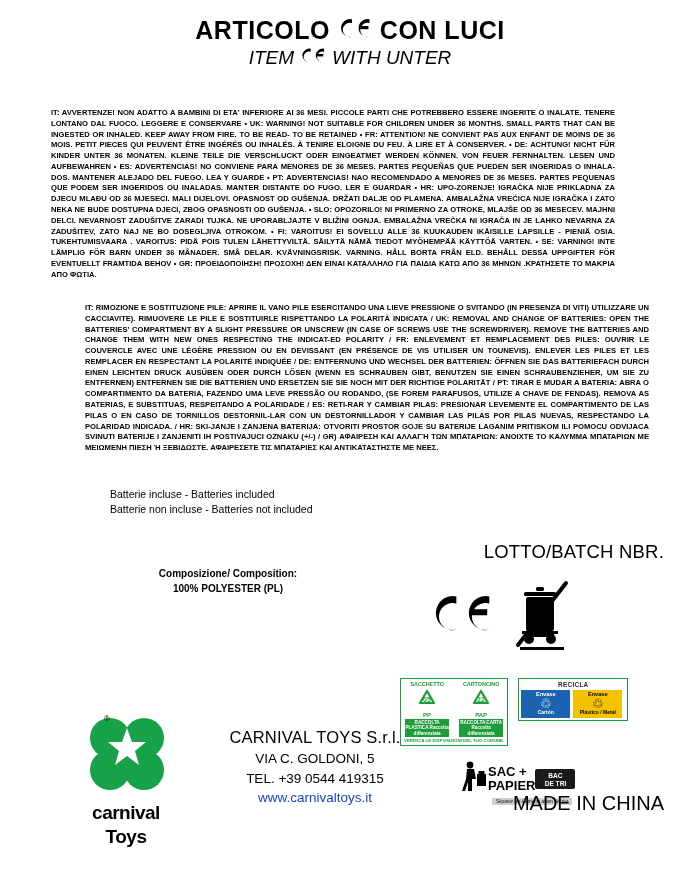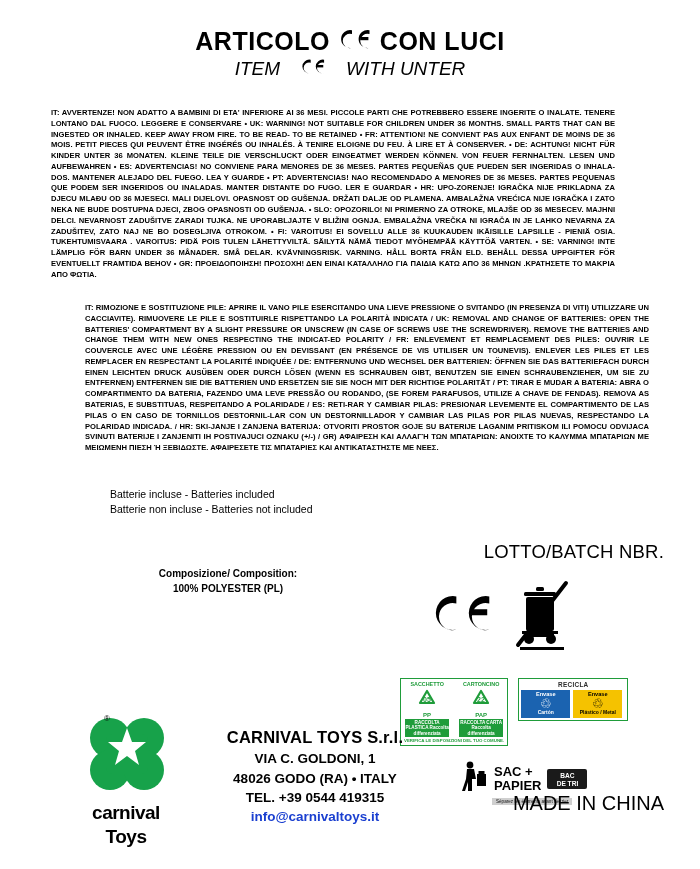--- a/index.html
+++ b/index.html
@@ -12,38 +12,38 @@
     height: 869px;
     position: relative;
     font-family: "Liberation Sans", sans-serif;
     color: #000;
     overflow: hidden;
   }
 
   
   .header {
     text-align: center;
-    padding-top: 27px;
+    padding-top: 16px;
   }
   .title-line1 {
     font-size: 25px;
     font-weight: bold;
     letter-spacing: 0.5px;
     display: flex;
     align-items: center;
     justify-content: center;
     gap: 8px;
   }
   .title-line2 {
     font-size: 19px;
     font-style: italic;
     display: flex;
     align-items: center;
     justify-content: center;
-    gap: 20px;
+    gap: 6px;
     margin-top: 2px;
   }
 
   
   .ce-mark { display: inline-block; vertical-align: middle; }
 
   
   .warn-block {
     position: absolute;
     left: 51px;
@@ -193,21 +193,20 @@
   .rc-cell .rc-l2 { font-size: 5px; font-weight: bold; line-height: 1.1; }
   .rc-icon { font-size: 13px; line-height: 1; }
 
   
   .sacpapier {
     position: absolute;
     left: 458px;
     top: 760px;
     display: flex;
     align-items: center;
-    gap: 6px;
   }
   .sp-text {
     font-size: 13px;
     font-weight: bold;
     line-height: 1.05;
   }
   .sp-bac {
     background: #1a1a1a;
     color: #fff;
     width: 40px;
@@ -229,21 +228,21 @@
   }
 
   
   .company {
     position: absolute;
     left: 190px;
     top: 726px;
     text-align: center;
     width: 250px;
     font-size: 13.5px;
-    font-weight: bold;
+    font-weight: normal;
     line-height: 1.42;
   }
   .company .name { font-size: 16.5px; letter-spacing: 0.2px; }
   .company .link { color: #1a3fd0; }
 
   
   .logo {
     position: absolute;
     left: 66px;
     top: 712px;
@@ -412,24 +411,23 @@
   </span>
   <span class="sp-bac">
     <span style="display:block">BAC</span>
     <span style="display:block">DE TRI</span>
   </span>
 </div>
 <div class="sp-note">Séparez les éléments avant de trier</div>
 
 <div class="company">
   <div class="name">CARNIVAL TOYS S.r.l.</div>
-  <div>VIA C. GOLDONI, 1</div>
-  <div>48026 GODO (RA) • ITALY</div>
+  <div>VIA C. GOLDONI, 5</div>
   <div>TEL. +39 0544 419315</div>
-  <div class="link">info@carnivaltoys.it</div>
+  <div class="link">www.carnivaltoys.it</div>
 </div>
 
 <div class="logo">
   <svg width="88" height="82" viewBox="0 0 88 82">
     <g fill="#17a24a">
       <circle cx="28" cy="26" r="20"></circle>
       <circle cx="62" cy="26" r="20"></circle>
       <circle cx="28" cy="58" r="20"></circle>
       <circle cx="62" cy="58" r="20"></circle>
       <rect x="24" y="22" width="42" height="40" rx="6"></rect>

